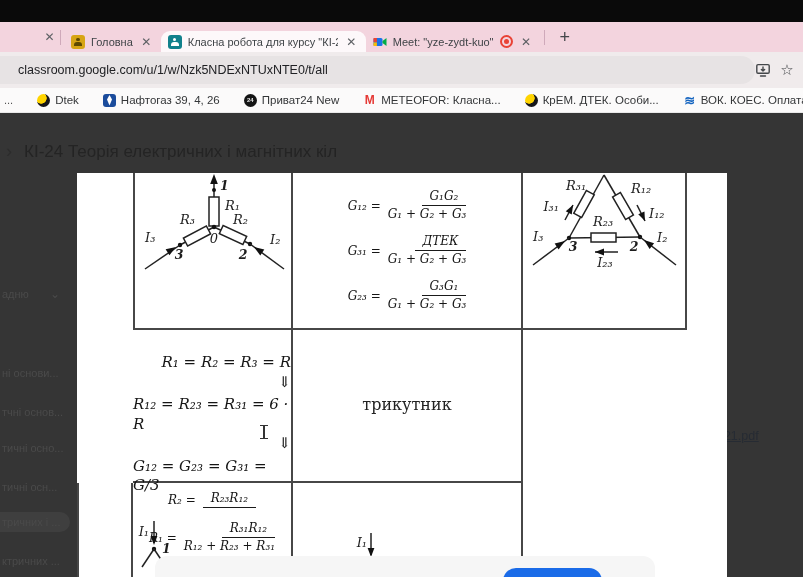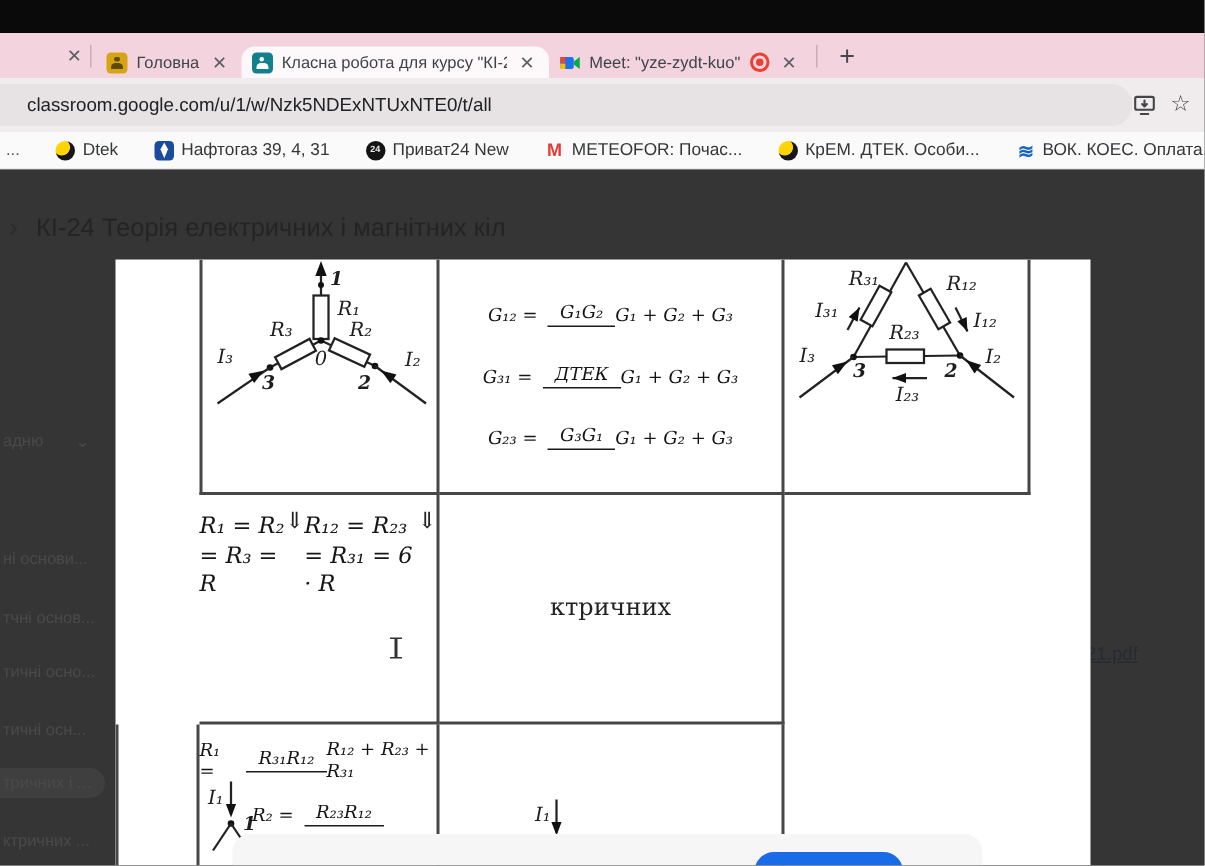--- a/index.html
+++ b/index.html
@@ -54,24 +54,24 @@
   .tgrid{display:grid;grid-template-columns:56px 160px 230px 164px 40px;grid-template-rows:157px 153px 94px;width:650px;height:404px}
   .c{position:relative}
   .bl{border-left:2px solid #474747}
   .br{border-right:2px solid #474747}
   .bb{border-bottom:2px solid #474747}
 
   .serif{font-family:"DejaVu Serif","Liberation Serif",serif;color:#1a1a1a}
   .celltext{display:flex;flex-direction:column;justify-content:center;align-items:center;height:100%;font-size:16px;line-height:1.55;color:#222}
   .eqcol{display:flex;flex-direction:column;justify-content:space-evenly;align-items:center;height:100%;padding:4px 0}
   .eq{display:flex;align-items:center;gap:7px;font-style:italic;font-size:12px;color:#151515}
-  .frac{display:inline-flex;flex-direction:row;align-items:center;line-height:1.25}
+  .frac{display:inline-flex;flex-direction:column;align-items:flex-end;line-height:1.25}
   .frac .num{padding:0 8px 1px;border-bottom:1.4px solid #1a1a1a}
   .frac .den{padding-top:1px}
-  .symcol{display:flex;align-items:flex-start;height:100%;padding-top:8px;font-style:italic;font-size:15px;color:#151515;line-height:1.3}
+  .symcol{display:flex;flex-direction:column;align-items:flex-end;height:100%;padding-top:20px;font-style:italic;font-size:15px;color:#151515;line-height:1.3}
   .symcol .ln{margin-top:3px}
   .symcol .arr{font-style:normal;font-size:15px;margin-top:0;color:#222}
 
   .ibeam{position:absolute;left:127px;top:95px;width:8px;height:14px;border-top:1.6px solid #333;border-bottom:1.6px solid #333}
   .ibeam::before{content:"";position:absolute;left:3.1px;top:0;bottom:0;width:1.6px;background:#333}
 
   svg text{font-family:"DejaVu Serif","Liberation Serif",serif;font-style:italic;fill:#1d1d1d;font-size:13px}
   svg text.nn{font-weight:bold;font-size:12.5px}
   svg .wire{stroke:#222;stroke-width:1.5;fill:none}
   svg .res{fill:#fff;stroke:#222;stroke-width:1.5}
@@ -144,29 +144,29 @@
   <div class="bm">
     <span class="bmfav fav-dtek"></span>
     <span>Dtek</span>
   </div>
   <div class="bm">
     <span class="bmfav fav-naftogaz">
       <svg width="9" height="11" viewBox="0 0 9 11">
           <polygon points="4.5,0 7,4.5 4.5,10.5 2,4.5" fill="#fff"></polygon>
         </svg>
     </span>
-    <span>Нафтогаз 39, 4, 31</span>
+    <span>Нафтогаз 39, 4, 26</span>
   </div>
   <div class="bm">
     <span class="bmfav fav-privat">24</span>
     <span>Приват24 New</span>
   </div>
   <div class="bm">
     <span class="bmfav fav-meteofor">M</span>
-    <span>METEOFOR: Почас...</span>
+    <span>METEOFOR: Класна...</span>
   </div>
   <div class="bm">
     <span class="bmfav fav-dtek"></span>
     <span>КрЕМ. ДТЕК. Особи...</span>
   </div>
   <div class="bm">
     <span class="bmfav fav-vok">≋</span>
     <span>ВОК. КОЕС. Оплата...</span>
   </div>
 
@@ -309,27 +309,28 @@
 
       <div class="c"></div>
 
 
       <div class="c br bb">
         <div class="symcol serif">
           <span class="ln">R₁ = R₂ = R₃ = R</span>
           <span class="arr">⇓</span>
           <span class="ln">R₁₂ = R₂₃ = R₃₁ = 6 · R</span>
           <span class="arr">⇓</span>
+          <span class="ln">G₁₂ = G₂₃ = G₃₁ = G/3</span>
         </div>
         <div class="ibeam"></div>
       </div>
 
       <div class="c br bb">
         <div class="celltext serif">
-          <span>ктричних</span>
+          <span>трикутник</span>
         </div>
       </div>
 
       <div class="c"></div>
 
       <div class="c"></div>
 
       <div class="c bl br">
         <svg width="156" height="94" viewBox="0 0 156 94">
           <text x="70" y="53" text-anchor="end">I₁</text>
@@ -340,31 +341,31 @@
           <circle class="dot" cx="75" cy="66" r="2.2"></circle>
           <text class="nn" x="83" y="70">1</text>
           <line class="wire" x1="75" y1="66" x2="63" y2="84"></line>
           <line class="wire" x1="75" y1="66" x2="87" y2="84"></line>
         </svg>
       </div>
 
       <div class="c br">
         <div class="eqcol serif" style="justify-content:flex-start;gap:12px;padding-top:8px">
           <div class="eq">
+            <span>R₂ =</span>
+            <span class="frac">
+                <span class="num">R₂₃R₁₂</span>
+                <span class="den"></span>
+              </span>
+          </div>
+          <div class="eq">
             <span>R₁ =</span>
             <span class="frac">
                 <span class="num">R₃₁R₁₂</span>
                 <span class="den">R₁₂ + R₂₃ + R₃₁</span>
-              </span>
-          </div>
-          <div class="eq">
-            <span>R₂ =</span>
-            <span class="frac">
-                <span class="num">R₂₃R₁₂</span>
-                <span class="den"></span>
               </span>
           </div>
         </div>
       </div>
 
       <div class="c br">
         <svg width="160" height="94" viewBox="0 0 160 94">
           <text x="74" y="64" text-anchor="end">I₁</text>
           <line class="wire" x1="78" y1="50" x2="78" y2="72"></line>
           <g transform="translate(78,74) rotate(90)">

